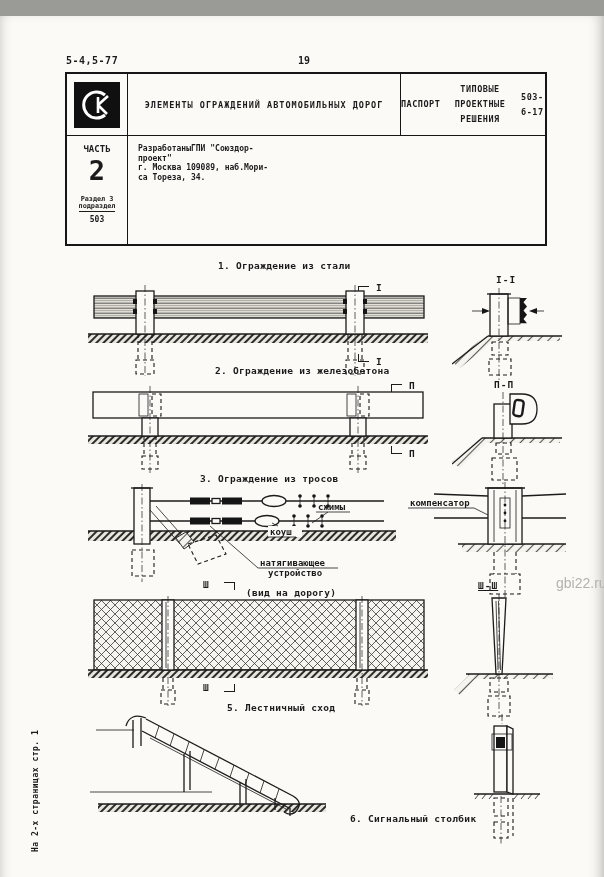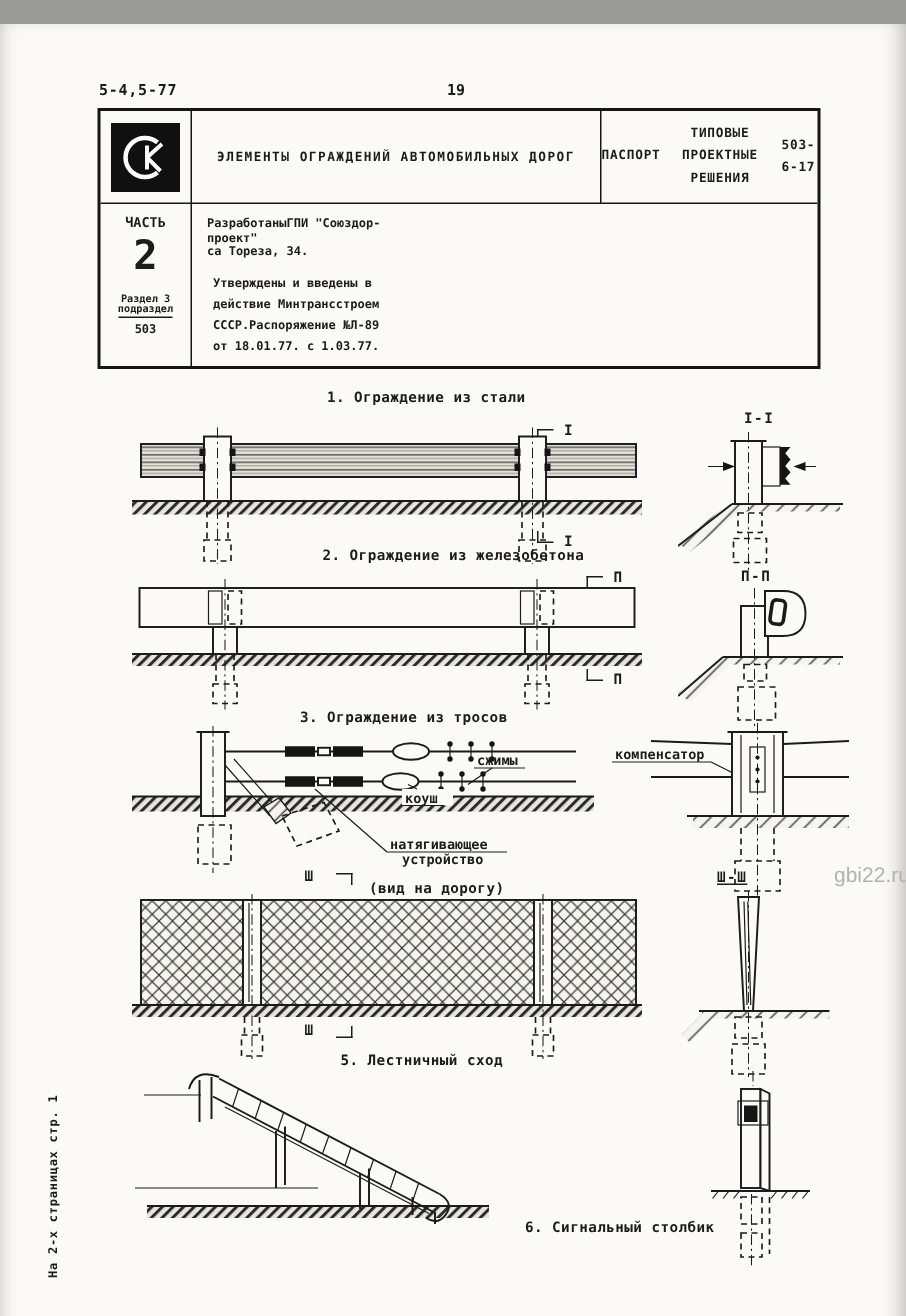--- a/index.html
+++ b/index.html
@@ -111,27 +111,22 @@
       <span>ЧАСТЬ</span>
       <span class="part-num">2</span>
       <span class="part-small">Раздел 3</span>
       <span class="part-sub">подраздел</span>
       <span class="part-code">503</span>
     </div>
     <div class="cell cell-dev last-col last-row">
       <div class="dev-block">
         <div>РазработаныГПИ "Союздор-</div>
         <div>проект"</div>
+        <div>г. Москва 109089, наб.Мори-</div>
         <div>са Тореза, 34.</div>
-      </div>
-      <div class="appr-block">
-        <div>Утверждены и  введены в</div>
-        <div>действие Минтрансстроем</div>
-        <div>СССР.Распоряжение №Л-89</div>
-        <div>от 18.01.77. с 1.03.77.</div>
       </div>
     </div>
   </div>
 
   <span class="figtitle" style="left:218px;top:244px;">1. Ограждение из стали</span>
   <span class="corner c-tl" style="left:358px;top:270px;"></span>
   <span class="markletter" style="left:376px;top:266px;">I</span>
   <div class="fig" style="left:88px;top:256px;">
     <svg width="345" height="106" viewBox="0 0 345 106">
       <rect x="6" y="24" width="330" height="22" fill="url(#beamP)" stroke="#1b1b1b" stroke-width="1.3"></rect>

